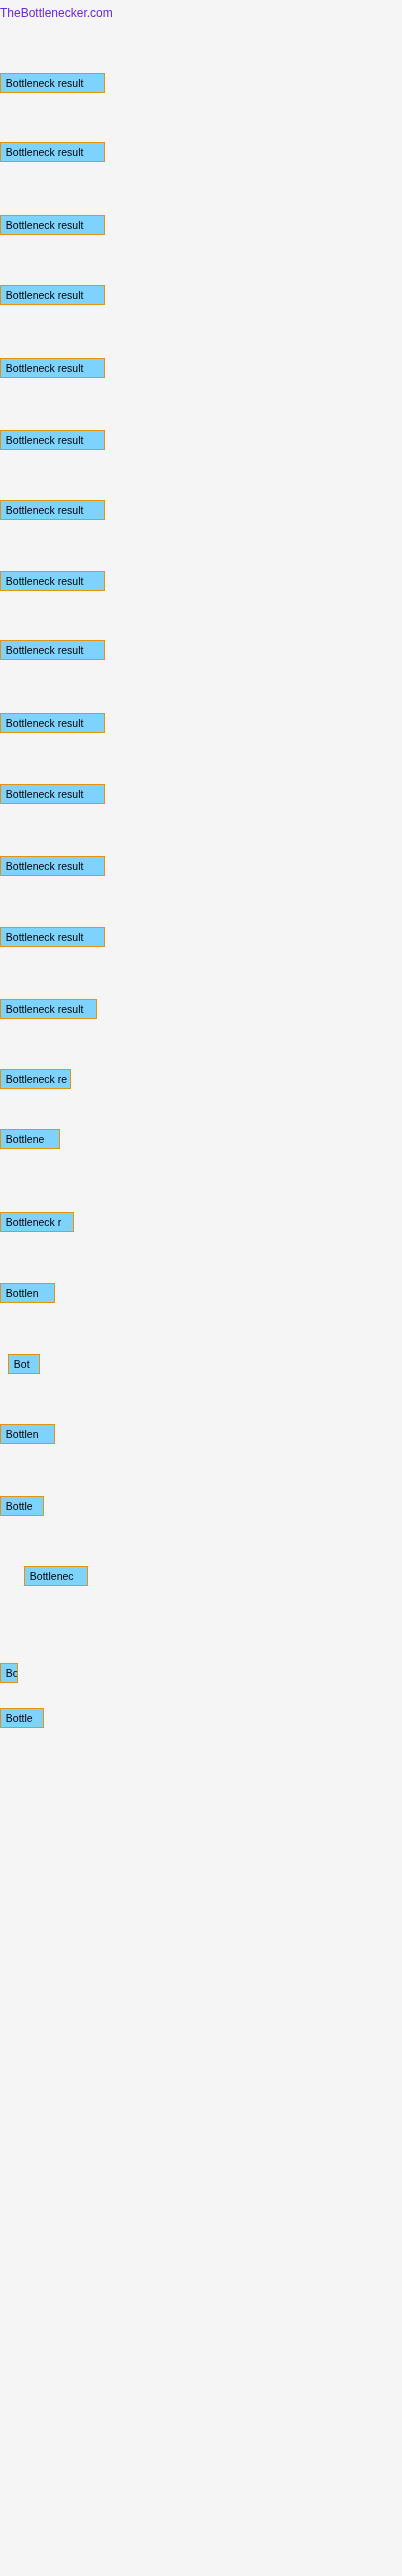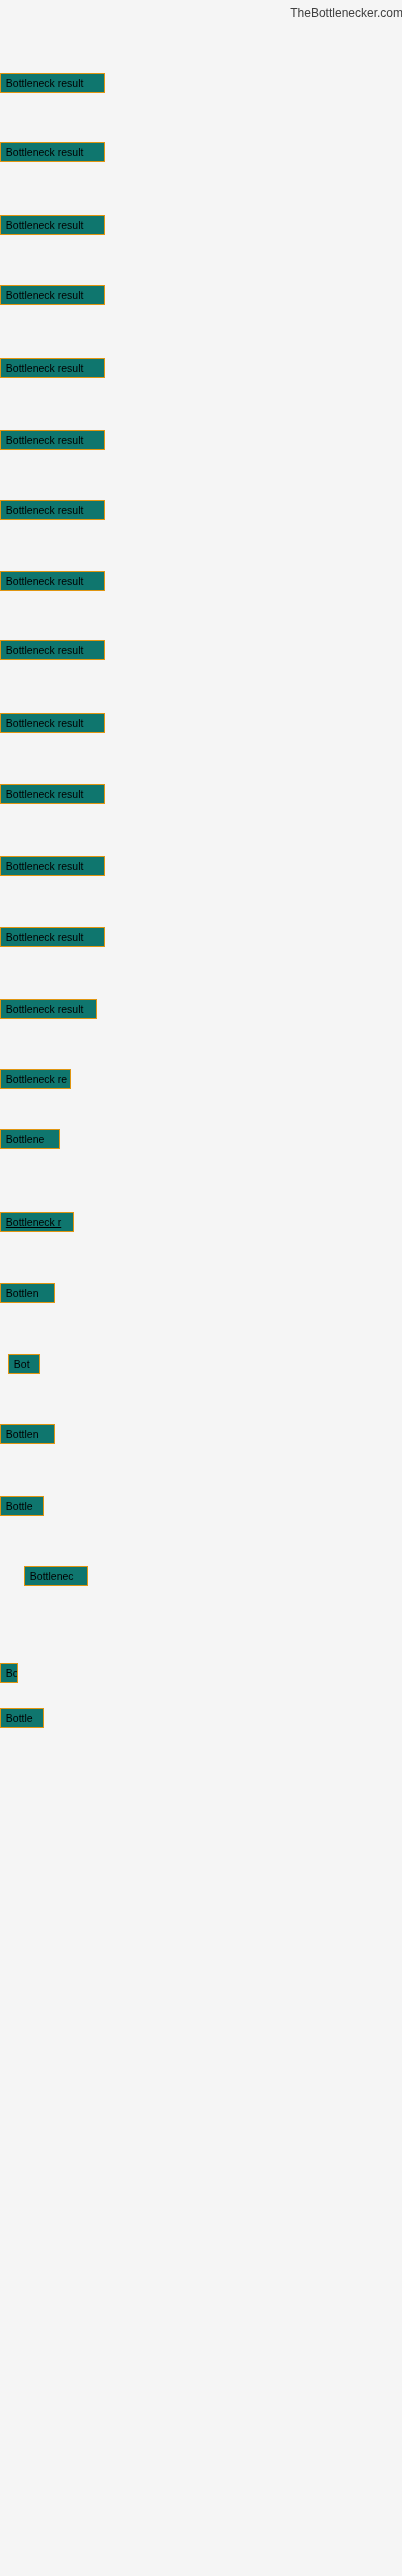--- a/index.html
+++ b/index.html
@@ -10,31 +10,31 @@
 
     body {
       width: 403px;
       min-height: 2576px;
       background-color: #f5f5f5;
       font-family: Arial, sans-serif;
       position: relative;
     }
 
     .site-title {
-      text-align: right;
+      text-align: left;
       padding: 6.4px 0;
       font-size: 12px;
-      color: #404040;
+      color: #6d28d9;
       font-weight: normal;
     }
 
     .bottleneck-item {
       position: absolute;
       left: 0;
-      background-color: #0f766e;
+      background-color: #7dd3fc;
       border: 0.8px solid #e09510;
       padding: 3.2px 4.8px;
       font-size: 10.5px;
       color: #000;
       white-space: nowrap;
       overflow: hidden;
     }
   </style>
 </head>
 <body>
@@ -51,21 +51,21 @@
     <div class="bottleneck-item" style="top: 473px; width: 105px;">Bottleneck result</div>
     <div class="bottleneck-item" style="top: 544px; width: 105px;">Bottleneck result</div>
     <div class="bottleneck-item" style="top: 613px; width: 105px;">Bottleneck result</div>
     <div class="bottleneck-item" style="top: 686px; width: 105px;">Bottleneck result</div>
     <div class="bottleneck-item" style="top: 757px; width: 105px;">Bottleneck result</div>
     <div class="bottleneck-item" style="top: 829px; width: 105px;">Bottleneck result</div>
     <div class="bottleneck-item" style="top: 900px; width: 105px;">Bottleneck result</div>
     <div class="bottleneck-item" style="top: 972px; width: 97px;">Bottleneck result</div>
     <div class="bottleneck-item" style="top: 1042px; width: 71px;">Bottleneck re</div>
     <div class="bottleneck-item" style="top: 1102px; width: 60px;">Bottlene</div>
-    <div class="bottleneck-item" style="top: 1185px; width: 74px; text-decoration: underline;">Bottleneck r</div>
+    <div class="bottleneck-item" style="top: 1185px; width: 74px;">Bottleneck r</div>
     <div class="bottleneck-item" style="top: 1256px; width: 55px;">Bottlen</div>
     <div class="bottleneck-item" style="top: 1327px; width: 32px; margin-left: 8px;">Bot</div>
     <div class="bottleneck-item" style="top: 1397px; width: 55px;">Bottlen</div>
     <div class="bottleneck-item" style="top: 1469px; width: 44px;">Bottle</div>
     <div class="bottleneck-item" style="top: 1539px; width: 64px; margin-left: 24px;">Bottlenec</div>
     <div class="bottleneck-item" style="top: 1636px; width: 18px;">Bo</div>
     <div class="bottleneck-item" style="top: 1681px; width: 44px;">Bottle</div>
   </div>
 
 

